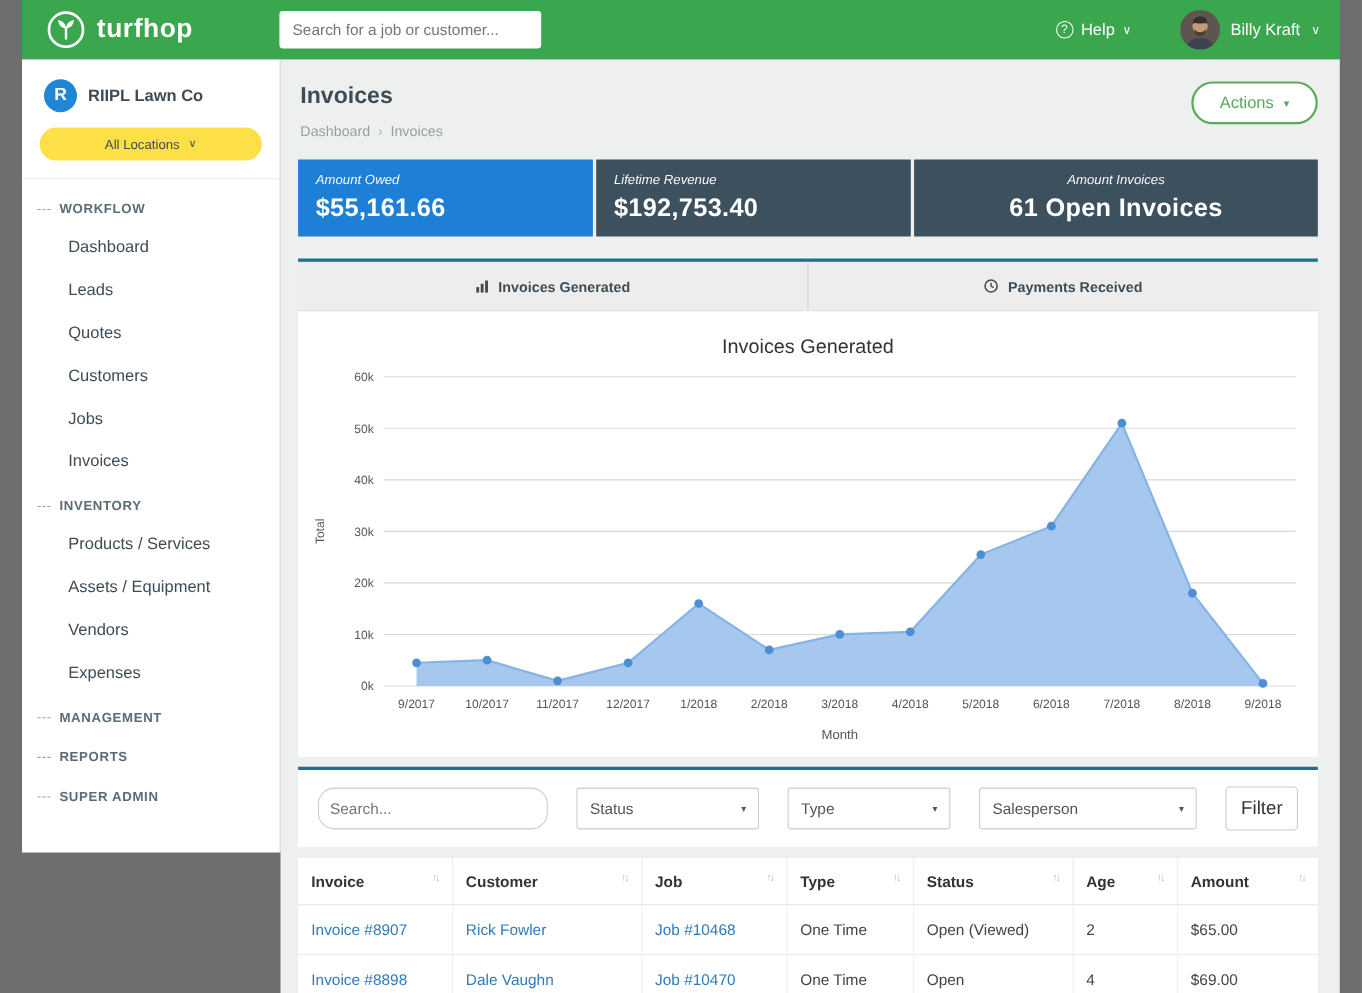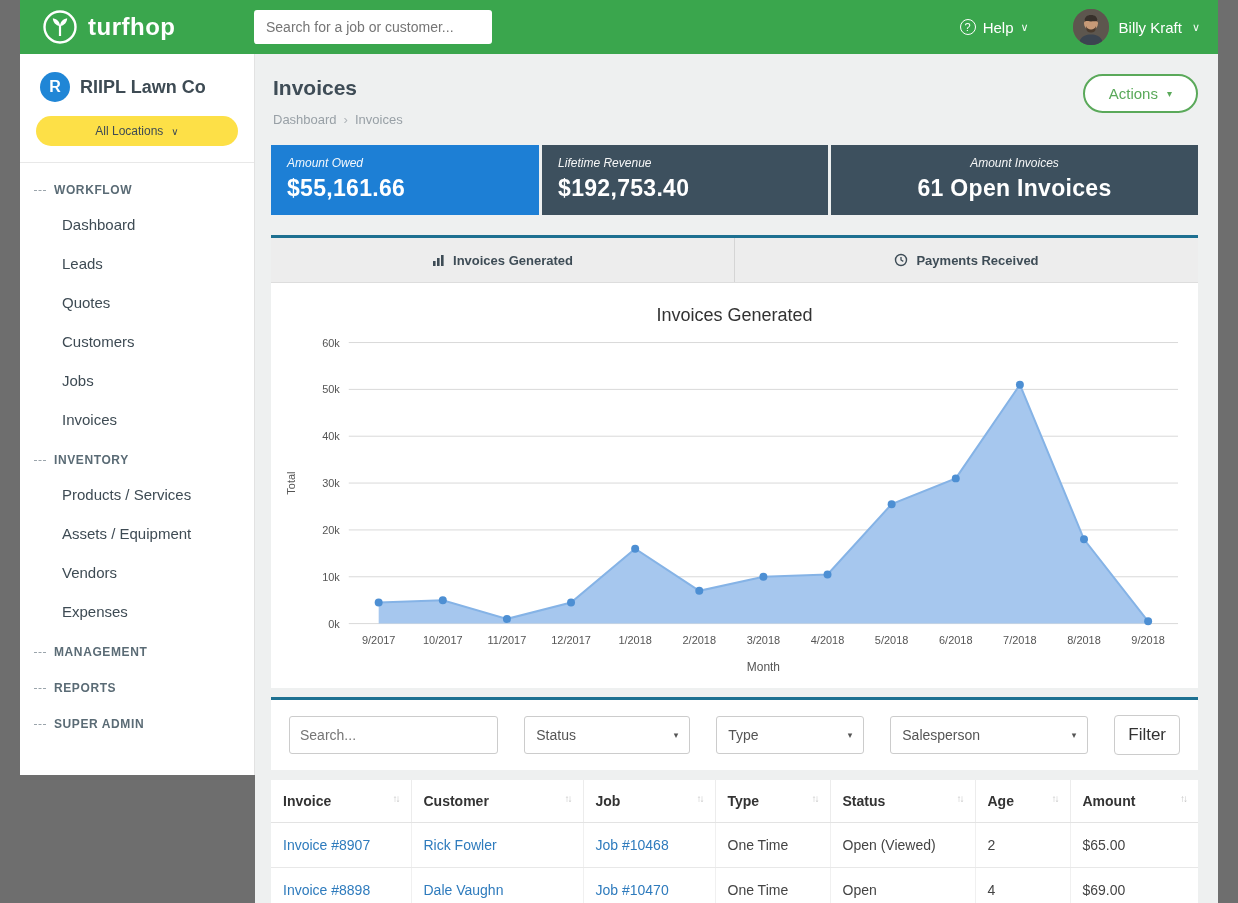--- a/index.html
+++ b/index.html
@@ -20,21 +20,21 @@
   .caret-w { font-size:11px; opacity:.95; }
 
   
   .body-row { display:flex; height:849px; align-items:flex-start; }
   .sidebar { width:235px; height:721px; background:#fff; border-right:1px solid #e2e2e2; overflow:hidden; padding-top:18px; flex:none; }
   .content { flex:1; height:849px; background:#eef0f0; padding:14px 20px 0 16px; overflow:hidden; position:relative; }
 
   
   .org { display:flex; align-items:center; gap:10px; padding:0 20px; cursor:pointer; }
   .org-badge { width:30px; height:30px; border-radius:50%; background:#2086d6; color:#fff; font-weight:bold; font-size:16px; display:flex; align-items:center; justify-content:center; }
-  .org-name { font-size:18px; font-weight:bold; color:#3e4b54; }
+  .org-name { font-size:15px; font-weight:bold; color:#3e4b54; }
   .locations-wrap { padding:14px 16px 16px; border-bottom:1px solid #e8e8e8; }
   .locations { height:30px; border-radius:15px; background:#fde047; display:flex; align-items:center; justify-content:center; gap:8px; font-size:12px; color:#3e4b54; cursor:pointer; }
   .caret-d { font-size:10px; color:#3e4b54; }
   #sidebar-nav { padding:6px 0 0; }
   .nav-section-header { display:flex; align-items:center; gap:8px; padding:14px 14px 8px; color:#5a6b75; font-size:12px; font-weight:bold; letter-spacing:.6px; cursor:pointer; }
   .tree-dash { width:12px; height:0; border-top:1px dashed #9aa4ab; display:inline-block; }
   .nav-item { padding:11px 20px 11px 42px; font-size:15px; color:#3e4b54; cursor:pointer; }
 
   
   .page-head { position:relative; padding:8px 0 4px; }
@@ -55,21 +55,21 @@
   .panel { margin-top:20px; }
   .tabs-row { display:flex; border-top:3px solid #1d7091; background:#ededed; border-bottom:1px solid #ddd; }
   .tab { flex:1; height:44px; display:flex; align-items:center; justify-content:center; gap:8px; font-size:13px; font-weight:bold; color:#3e4c56; cursor:pointer; }
   .tab + .tab { border-left:1px solid #d5d5d5; }
   .tab-icon { display:flex; align-items:center; }
   .chart-area { background:#fff; padding:16px 10px 8px; }
   .chart-title { text-align:center; font-size:18px; color:#333; font-weight:normal; margin:6px 0 2px; }
 
   
   .filter-bar { margin-top:9px; border-top:3px solid #1d7091; background:#fff; padding:15px 18px; display:flex; align-items:center; gap:26px; }
-  .filter-search { width:232px; height:38px; border:1px solid #ccc; border-radius:3px; padding:0 10px; font-size:14px; color:#555; outline:none; font-family:"Liberation Sans",sans-serif; }
+  .filter-search { width:232px; height:38px; border:1px solid #ccc; border-radius:15px; padding:0 10px; font-size:14px; color:#555; outline:none; font-family:"Liberation Sans",sans-serif; }
   .fselect { height:38px; border:1px solid #ccc; border-radius:3px; display:flex; align-items:center; justify-content:space-between; padding:0 11px; font-size:14px; color:#555; cursor:pointer; background:#fff; }
   .fselect .caret-s { font-size:9px; color:#555; margin-left:10px; }
   .sel-0 { width:166px; } .sel-1 { width:148px; } .sel-2 { width:198px; }
   .filter-btn { margin-left:auto; width:72px; height:40px; background:#fff; border:1px solid #ccc; border-radius:4px; font-size:17px; color:#333; cursor:pointer; font-family:"Liberation Sans",sans-serif; }
 
   
   .table-panel { margin-top:10px; background:#fff; }
   table.data { width:100%; border-collapse:collapse; font-size:14px; }
   table.data th { text-align:left; padding:13px 12px; color:#333; font-weight:bold; border-right:1px solid #ececec; border-bottom:1px solid #e3e3e3; white-space:nowrap; }
   table.data th:last-child { border-right:none; }

